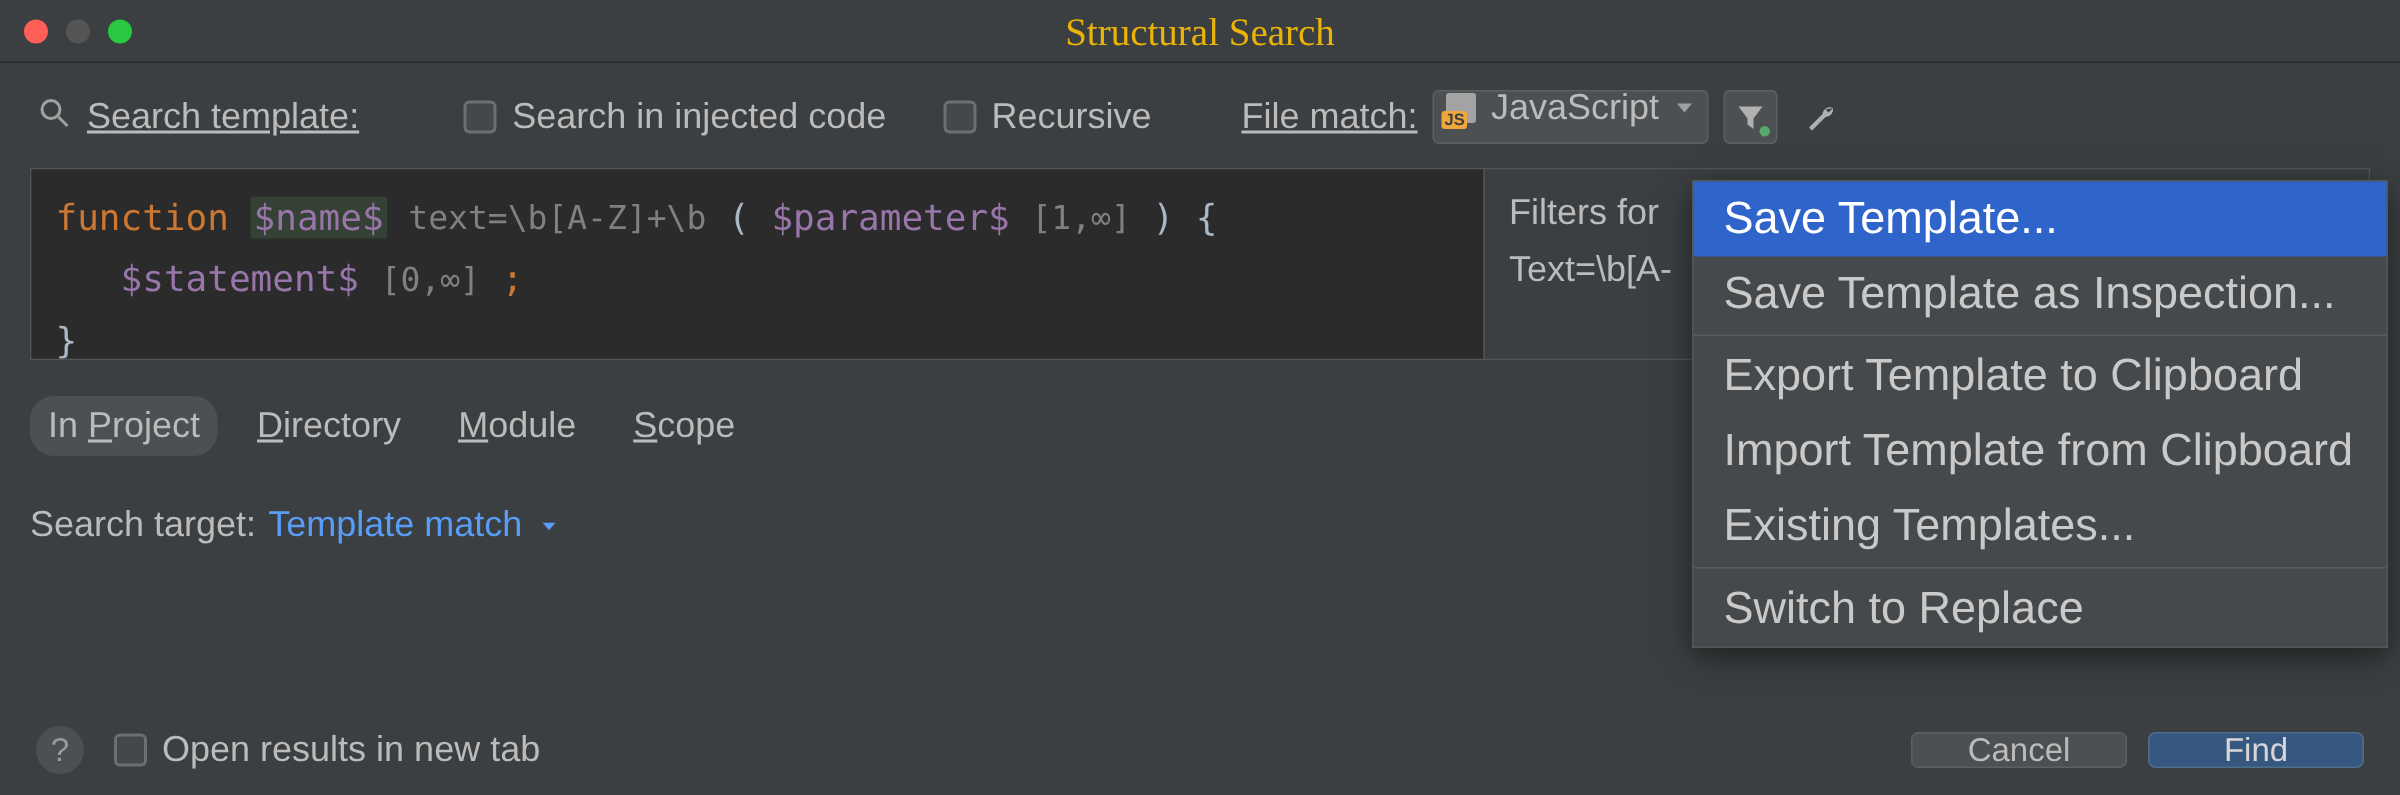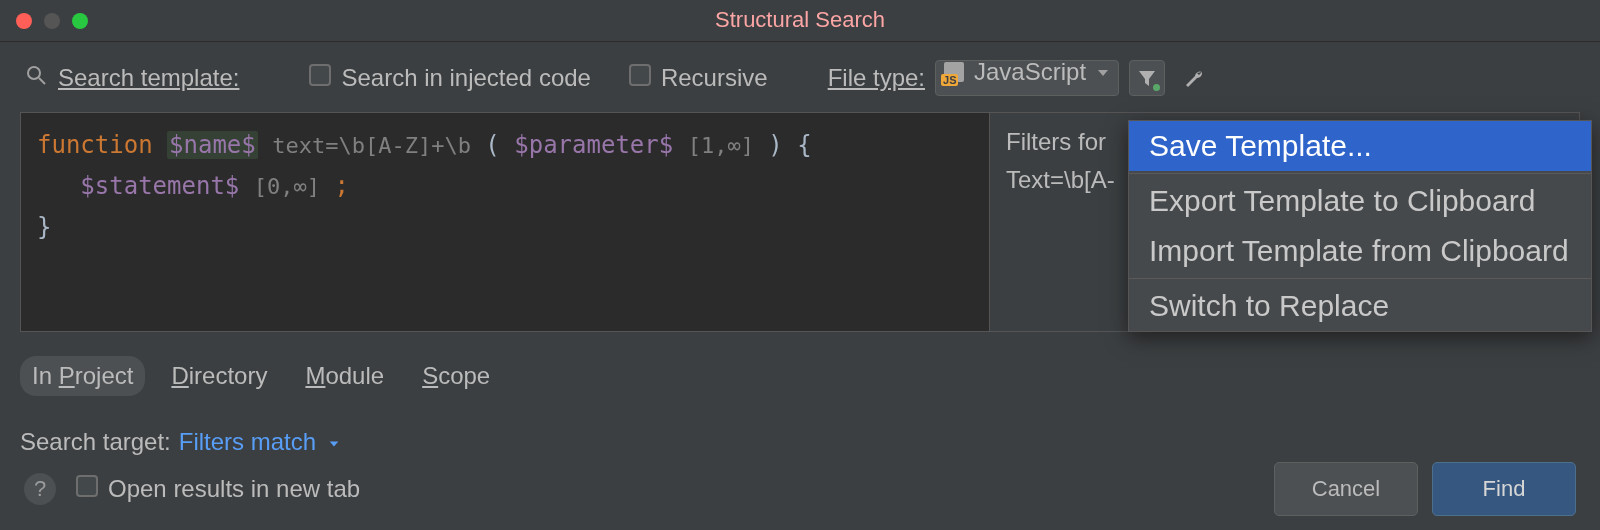--- a/index.html
+++ b/index.html
@@ -36,43 +36,44 @@
       border-radius: 50%;
     }
     .tl-close { background: #FF5F57; }
     .tl-min { background: #555; }
     .tl-max { background: #28C940; }
     .title-text {
       position: absolute;
       left: 50%;
       transform: translateX(-50%);
       top: 7px;
-      font-size: 22px;
-      color: #fca5a5;
+      font-size: 26px;
+      color: #eab308;
+      font-family: Liberation Serif, serif;
     }
     .toolbar {
       display: flex;
       align-items: center;
       padding: 18px 24px 16px 24px;
       gap: 10px;
       flex-wrap: nowrap;
     }
     .search-icon svg {
       width: 24px;
       height: 24px;
     }
     .toolbar-label {
       color: #BBBBBB;
       white-space: nowrap;
       text-decoration: underline;
     }
     .spacer-sm { width: 50px; }
     .checkbox-wrap {
       display: flex;
-      align-items: flex-start;
+      align-items: center;
       gap: 10px;
       white-space: nowrap;
     }
     .chk {
       width: 22px;
       height: 22px;
       border: 2px solid #6E6E6E;
       border-radius: 4px;
       display: inline-flex;
       align-items: center;
@@ -136,21 +137,21 @@
       width: 36px;
       height: 36px;
       display: inline-flex;
       align-items: center;
       justify-content: center;
     }
     .editor-row {
       display: flex;
       margin: 0 20px;
       border: 1px solid #555;
-      height: 220px;
+      height: 128px;
     }
     .editor-area {
       flex: 1;
       background: #2B2B2B;
       padding: 12px 16px;
       font-family: "Menlo", "Consolas", monospace;
       font-size: 24px;
       line-height: 1.7;
       color: #A9B7C6;
       overflow: hidden;
@@ -212,21 +213,21 @@
       color: #9B9B9B;
       display: inline-flex;
       align-items: center;
       justify-content: center;
       font-size: 22px;
       margin-right: 20px;
     }
     .bottom-spacer { flex: 1; }
     .btn {
       min-width: 144px;
-      height: 54px;
+      height: 24px;
       border-radius: 5px;
       display: inline-flex;
       align-items: center;
       justify-content: center;
       font-size: 22px;
       margin-left: 14px;
     }
     .btn-secondary {
       background: #4C5052;
       border: 1px solid #5E6060;
@@ -297,21 +298,21 @@
   <div class="checkbox-wrap">
     <span class="chk">
       
     </span>
     <span>Recursive</span>
   </div>
   <span style="width:18px"></span>
 
   <span style="width:12px"></span>
 
-  <span class="toolbar-label">File type:</span>
+  <span class="toolbar-label">File match:</span>
 
   <div class="filetype-combo">
     <span class="js-icon"></span>
     <span>JavaScript</span>
     <span class="combo-arrow">
       <svg viewBox="0 0 14 14" fill="#A0A0A0">
           <polygon points="2,4 12,4 7,10"></polygon>
         </svg>
     </span>
   </div>
@@ -367,21 +368,21 @@
 <div class="scope-tabs" id="scope-tabs">
     <div class="scope-tab selected">In <span class="underline-char">P</span>roject</div>
     <div class="scope-tab"><span class="underline-char">D</span>irectory</div>
     <div class="scope-tab"><span class="underline-char">M</span>odule</div>
     <div class="scope-tab"><span class="underline-char">S</span>cope</div>
   </div>
 
 <div class="target-row">
   <span>Search target:</span>
   <span class="target-value">
-    <span>Filters match</span>
+    <span>Template match</span>
     <svg width="14" height="12" viewBox="0 0 14 14" fill="#589DF6" style="vertical-align:middle;margin-left:4px">
         <polygon points="2,4 12,4 7,10"></polygon>
       </svg>
   </span>
 </div>
 
 <div class="bottom-row">
   <span class="help-btn">?</span>
   <div class="checkbox-wrap">
     <span class="chk">
@@ -393,18 +394,20 @@
   <div class="btn btn-secondary">
     <span>Cancel</span>
   </div>
   <div class="btn btn-primary">
     <span>Find</span>
   </div>
 </div>
 
 <div class="dropdown-menu" id="dropdown-menu">
     <div class="menu-item selected">Save Template...</div>
+    <div class="menu-item">Save Template as Inspection...</div>
     <div class="menu-sep"></div>
     <div class="menu-item">Export Template to Clipboard</div>
     <div class="menu-item">Import Template from Clipboard</div>
+    <div class="menu-item">Existing Templates...</div>
     <div class="menu-sep"></div>
     <div class="menu-item">Switch to Replace</div>
   </div>
 
 </body></html>

